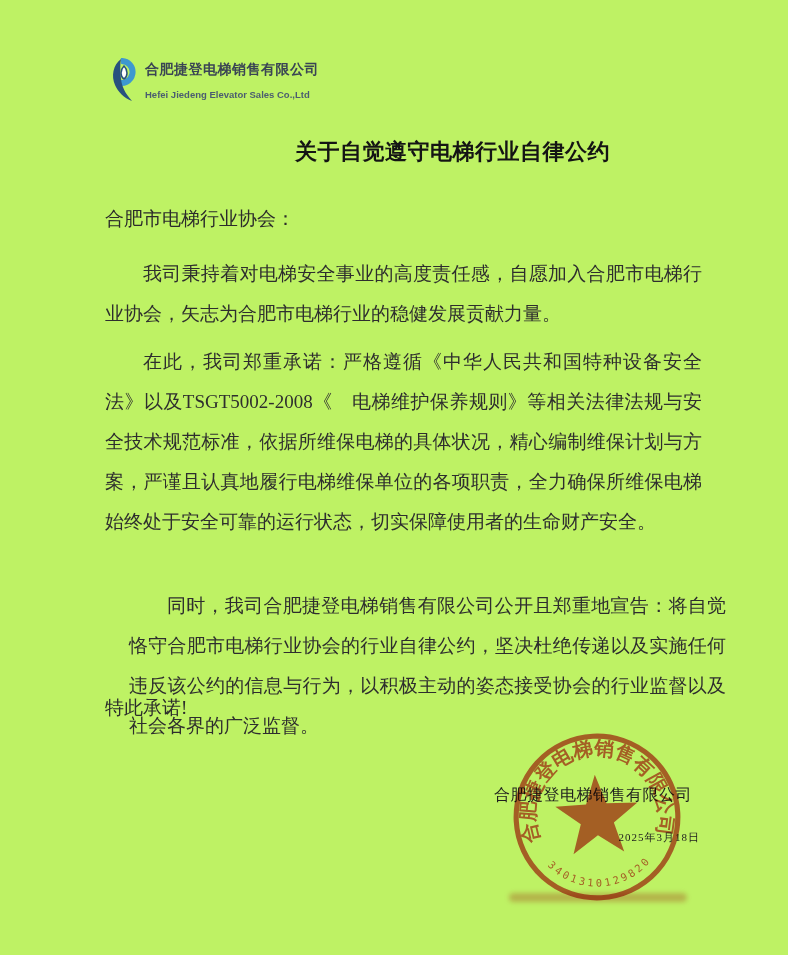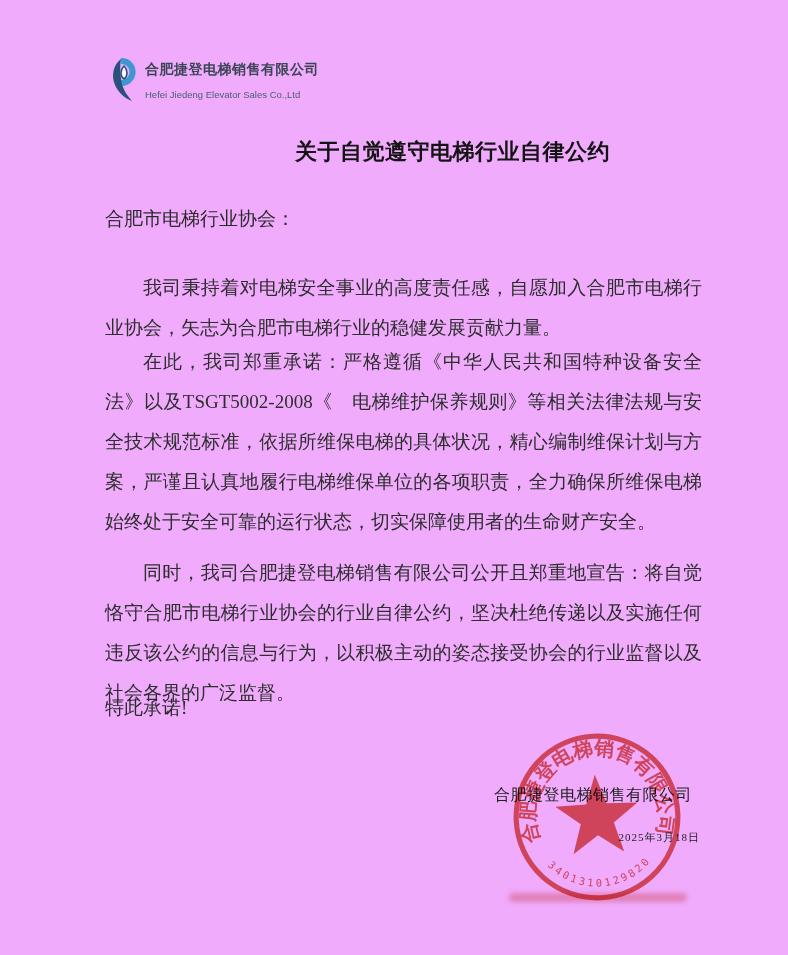--- a/index.html
+++ b/index.html
@@ -1,50 +1,50 @@
 <!DOCTYPE html>
 <html lang="zh"><head>
 <meta charset="utf-8">
 <style>
   html,body { margin:0; padding:0; background:#ffffff; }
   .page {
-    position:relative; width:788px; height:955px; background:#f0abfc;
+    position:relative; width:788px; height:955px; background:#bef264;
     overflow:hidden; font-family:"Liberation Serif","DejaVu Serif",serif;
     color:#2b2b2b;
   }
 
   
   .logo { position:absolute; left:108px; top:58px; display:flex; align-items:center; gap:7px; }
   .logo-text { display:flex; flex-direction:column; }
   .logo-cn {
     font-family:"Liberation Sans","DejaVu Sans",sans-serif;
     font-weight:bold; font-size:14px; letter-spacing:0.5px; color:#3a4554;
   }
   .logo-en {
     font-family:"Liberation Sans","DejaVu Sans",sans-serif;
-    font-size:9.5px; color:#4b5d70; margin-top:10px; font-weight:400;
+    font-size:9.5px; color:#4b5d70; margin-top:10px; font-weight:700;
   }
 
   
   .title {
     position:absolute; left:283px; top:125px; margin:12px;
     font-size:22px; font-weight:bold; color:#141414; letter-spacing:0.5px;
     white-space:nowrap;
   }
 
   
   .salutation { position:absolute; left:105px; top:207px; font-size:19px; line-height:26px;font-family:Liberation Mono, monospace; }
   .para {
     position:absolute; left:105px; width:597px; margin:0;
     font-size:19px; line-height:40px; text-align:justify; text-indent:2em;
     color:#2e2e2e;
   }
-  .para-1 { top:268px; }
+  .para-1 { top:254px; }
   .para-2 { top:342px; }
-  .para-3 { top:553px; }
+  .para-3 { top:586px;margin-left:24px; }
   .closing { position:absolute; left:105px; top:695px; font-size:19px;text-align:right; }
 
   
   .sig-company { position:absolute; right:96px; top:785px; font-size:16px; color:#1e1e1e; letter-spacing:0.5px; }
   .sig-date    { position:absolute; right:88px; top:830px; font-size:11px; color:#1e1e1e; letter-spacing:1px; }
 
   
   .seal {
     position:absolute; left:503px; top:723px; width:188px; height:188px;
     opacity:0.84; mix-blend-mode:multiply; transform:rotate(-3deg);

